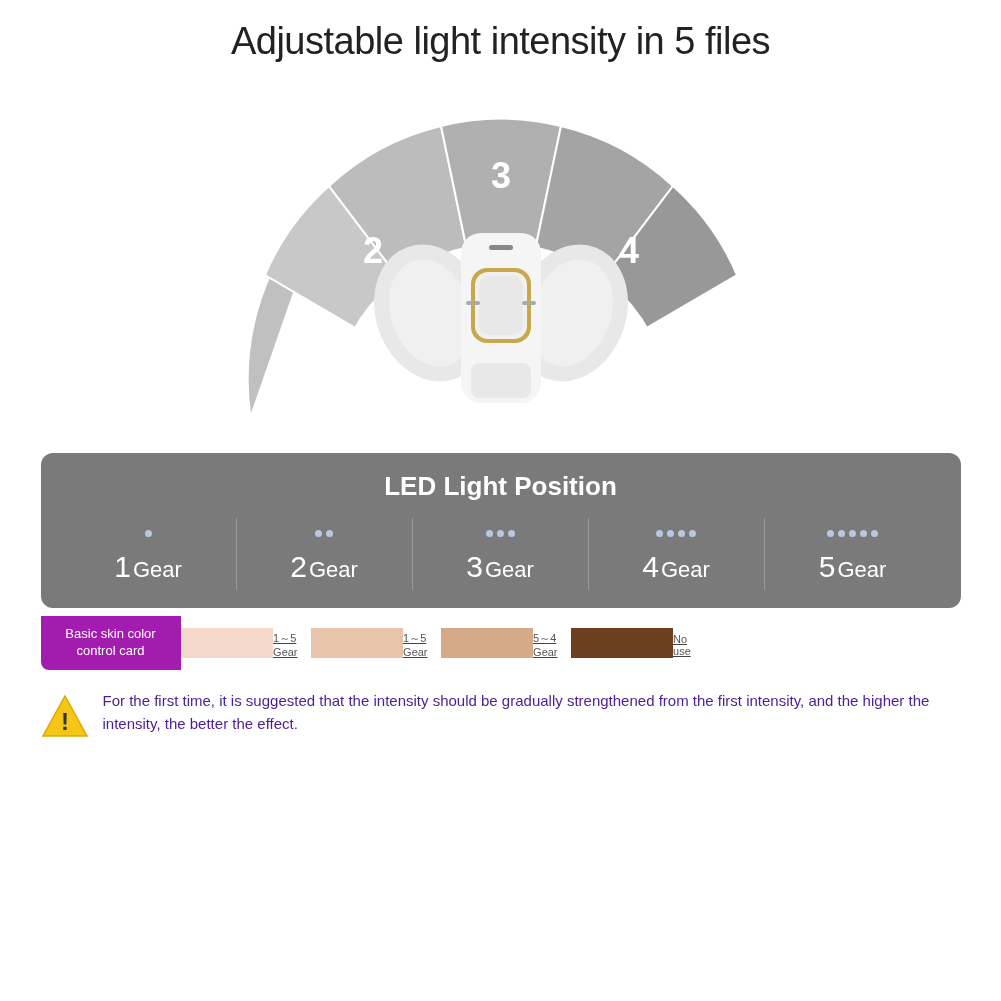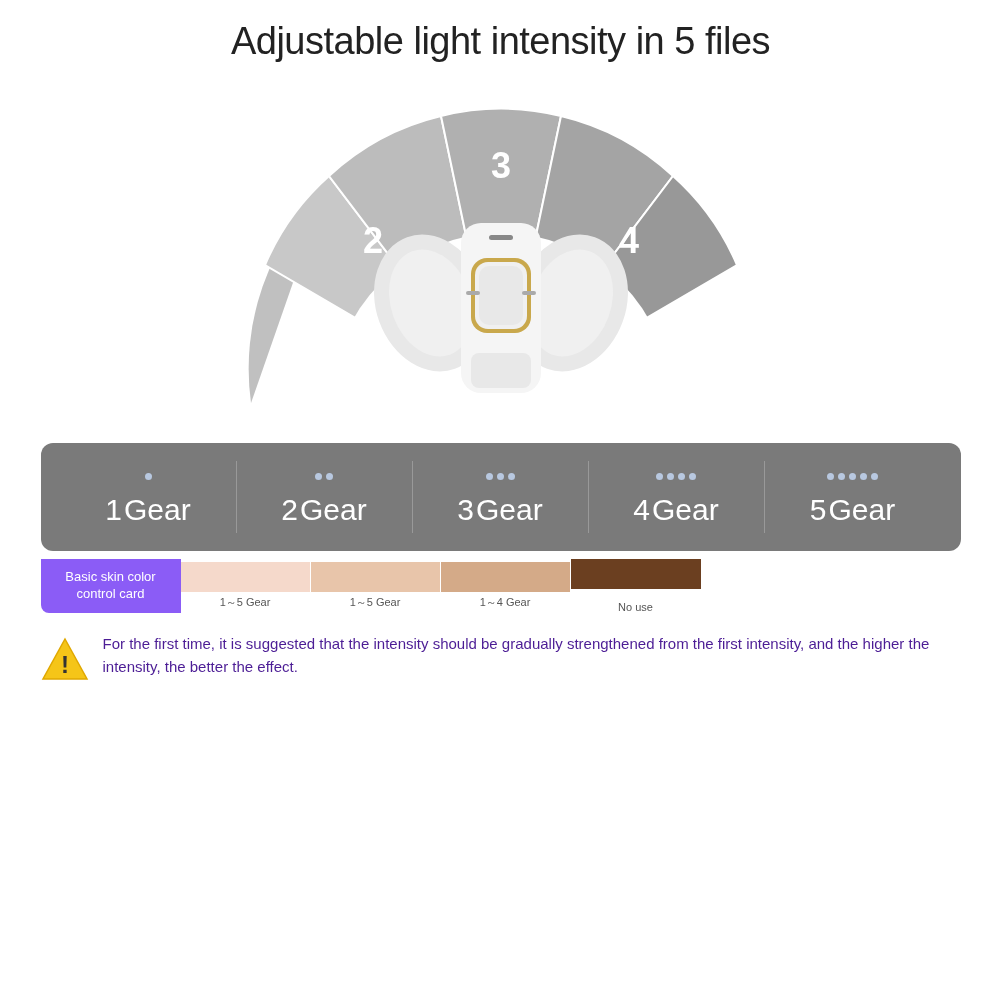--- a/index.html
+++ b/index.html
@@ -18,20 +18,21 @@
       flex-direction: column;
       align-items: center;
       padding: 20px 30px 10px;
     }
 
     .title {
       font-size: 38px;
       font-weight: 400;
       color: #222;
       text-align: center;
+      margin-bottom: 10px;
       letter-spacing: -0.5px;
     }
 
     
     .dial-section {
       position: relative;
       width: 700px;
       height: 370px;
       margin-bottom: 10px;
     }
@@ -110,34 +111,34 @@
       align-items: baseline;
       gap: 2px;
     }
 
     .gear-num {
       font-size: 30px;
       font-weight: 400;
     }
 
     .gear-word {
-      font-size: 30px;
+      font-size: 22px;
       font-weight: 400;
     }
 
     
     .skin-row {
       display: flex;
       width: 920px;
       height: 54px;
       margin-bottom: 12px;
     }
 
     .skin-label-cell {
-      background: #8b5cf6;
+      background: #a21caf;
       color: white;
       font-size: 13px;
       display: flex;
       align-items: center;
       justify-content: center;
       text-align: center;
       padding: 4px 8px;
       width: 140px;
       flex-shrink: 0;
       line-height: 1.3;
@@ -145,26 +146,27 @@
     }
 
     .skin-swatches {
       display: grid;
       grid-template-columns: repeat(6, 1fr);
       flex: 1;
     }
 
     .swatch-item {
       display: flex;
-      flex-direction: column;
+      flex-direction: row;
       align-items: center;
       justify-content: center;
       font-size: 12px;
       color: #444;
       border-right: 1px solid rgba(255,255,255,0.3);
+      text-decoration: underline;
     }
 
     .swatch-item:last-child { border-right: none; justify-content: space-between; }
 
     .swatch-color {
       width: 100%;
       height: 30px;
     }
 
     .swatch-text {
@@ -264,20 +266,21 @@
       <rect x="118" y="62" width="24" height="5" rx="2.5" fill="#888"></rect>
 
       <rect x="95" y="118" width="14" height="4" rx="2" fill="#aaa"></rect>
       <rect x="151" y="118" width="14" height="4" rx="2" fill="#aaa"></rect>
 
       <rect x="100" y="180" width="60" height="35" rx="8" fill="#e8e8e8"></rect>
     </svg>
   </div>
 
   <div class="led-table-container">
+    <div class="led-title">LED Light Position</div>
     <div class="led-grid">
     <div class="led-cell">
           <div class="led-dots">
             <span class="dot"></span>
           </div>
           <div class="led-gear-label">
             <span class="gear-num">1</span>
             <span class="gear-word"> Gear</span>
           </div>
         </div>
@@ -336,21 +339,21 @@
     <div class="swatch-item">
           <div class="swatch-color" style="background-color: rgb(245, 217, 203);"></div>
           <div class="swatch-text">1～5 Gear</div>
         </div>
         <div class="swatch-item">
           <div class="swatch-color" style="background-color: rgb(232, 197, 170);"></div>
           <div class="swatch-text">1～5 Gear</div>
         </div>
         <div class="swatch-item">
           <div class="swatch-color" style="background-color: rgb(212, 170, 136);"></div>
-          <div class="swatch-text">1～4 Gear</div>
+          <div class="swatch-text">5～4 Gear</div>
         </div>
         <div class="swatch-item">
           <div class="swatch-color" style="background-color: rgb(107, 63, 32);"></div>
           <div class="swatch-text">No use</div>
         </div>
       </div>
   </div>
 
   <div class="warning-row">
 

